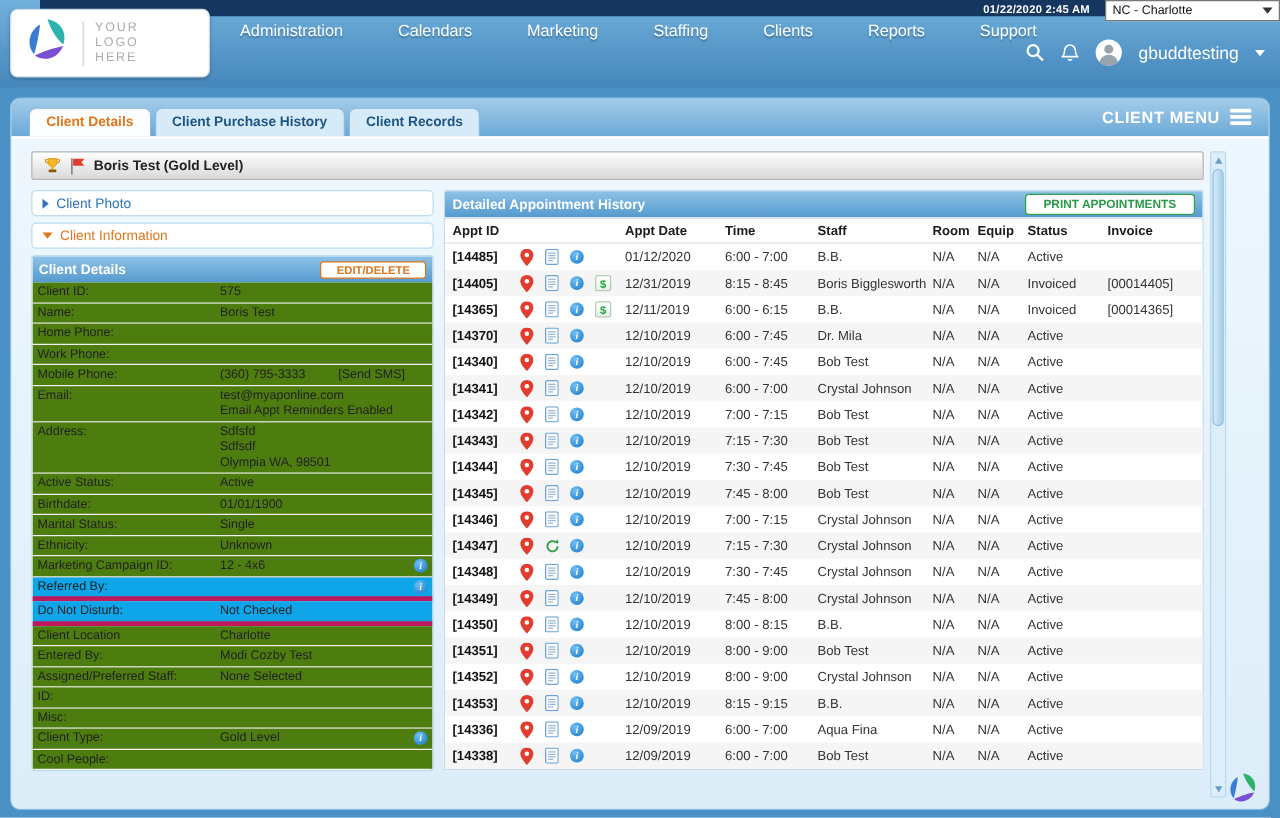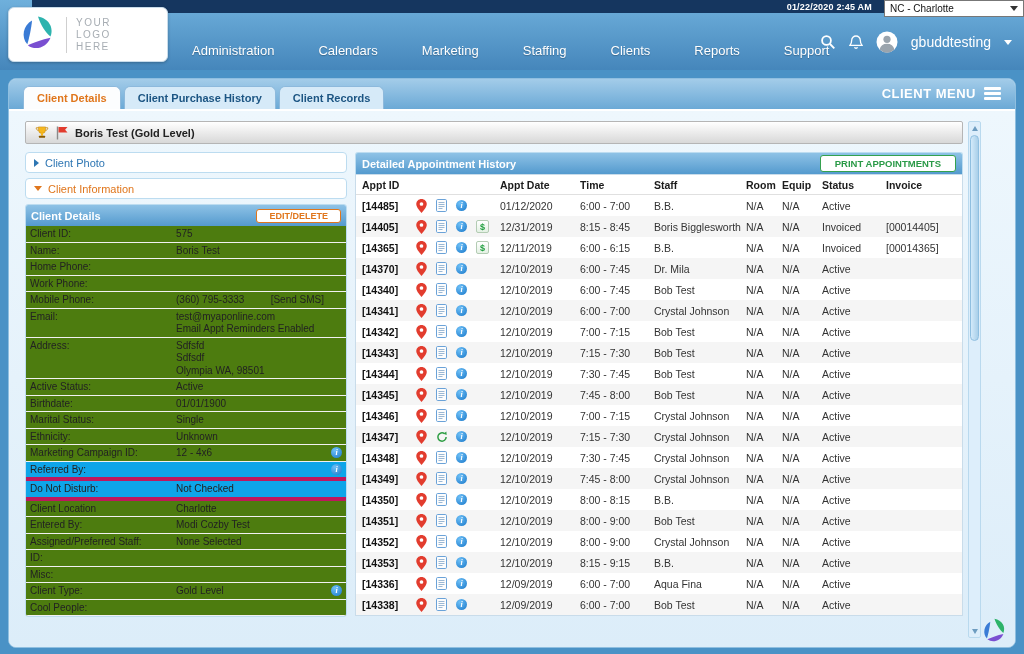--- a/index.html
+++ b/index.html
@@ -16,21 +16,21 @@
   .loc-select { position:absolute; top:0; right:0; width:140px; height:17px; background:#fff; border:1px solid #777;
     display:flex; align-items:center; justify-content:space-between; padding:0 5px; font-size:10px; color:#111; z-index:9; cursor:pointer; }
   .caret-dark { width:0;height:0;border-left:4px solid transparent;border-right:4px solid transparent;border-top:5px solid #333; }
   .caret-white { width:0;height:0;border-left:4px solid transparent;border-right:4px solid transparent;border-top:5px solid #fff; }
 
   .logo-box { position:absolute; top:7px; left:8px; width:160px; height:55px; background:#fff;
     border:1px solid #c9dcea; border-radius:6px; box-shadow:0 1px 3px rgba(0,0,0,.25);
     display:flex; align-items:center; gap:9px; padding:0 10px; }
   .logo-text { border-left:1px solid #cfcfcf; padding-left:9px; color:#a7adb3; font-size:10px; letter-spacing:1.5px; line-height:12px; }
 
-  .nav { position:absolute; left:192px; top:43px; display:flex; gap:44px;justify-content:flex-end; }
+  .nav { position:absolute; left:192px; top:17px; display:flex; gap:44px;justify-content:flex-end; }
   .nav-item { color:#fff; font-size:13px; cursor:pointer; text-shadow:0 1px 1px rgba(0,0,0,.25); white-space:nowrap; }
 
   .user-cluster { position:absolute; right:12px; top:31px; display:flex; align-items:center; gap:13px; }
   .username { color:#fff; font-size:14px; }
   .iconbtn { display:inline-flex; line-height:0; cursor:pointer; }
 
   
   .main { position:absolute; top:78px; left:8px; right:8px; height:570px; background:#cde4f4;
     border:1px solid #8fbfe0; border-radius:8px; overflow:hidden; }
   .tabstrip { height:30px; background:linear-gradient(#a3cce9,#6ba9d6); display:flex; align-items:flex-end; padding:0 14px; }

